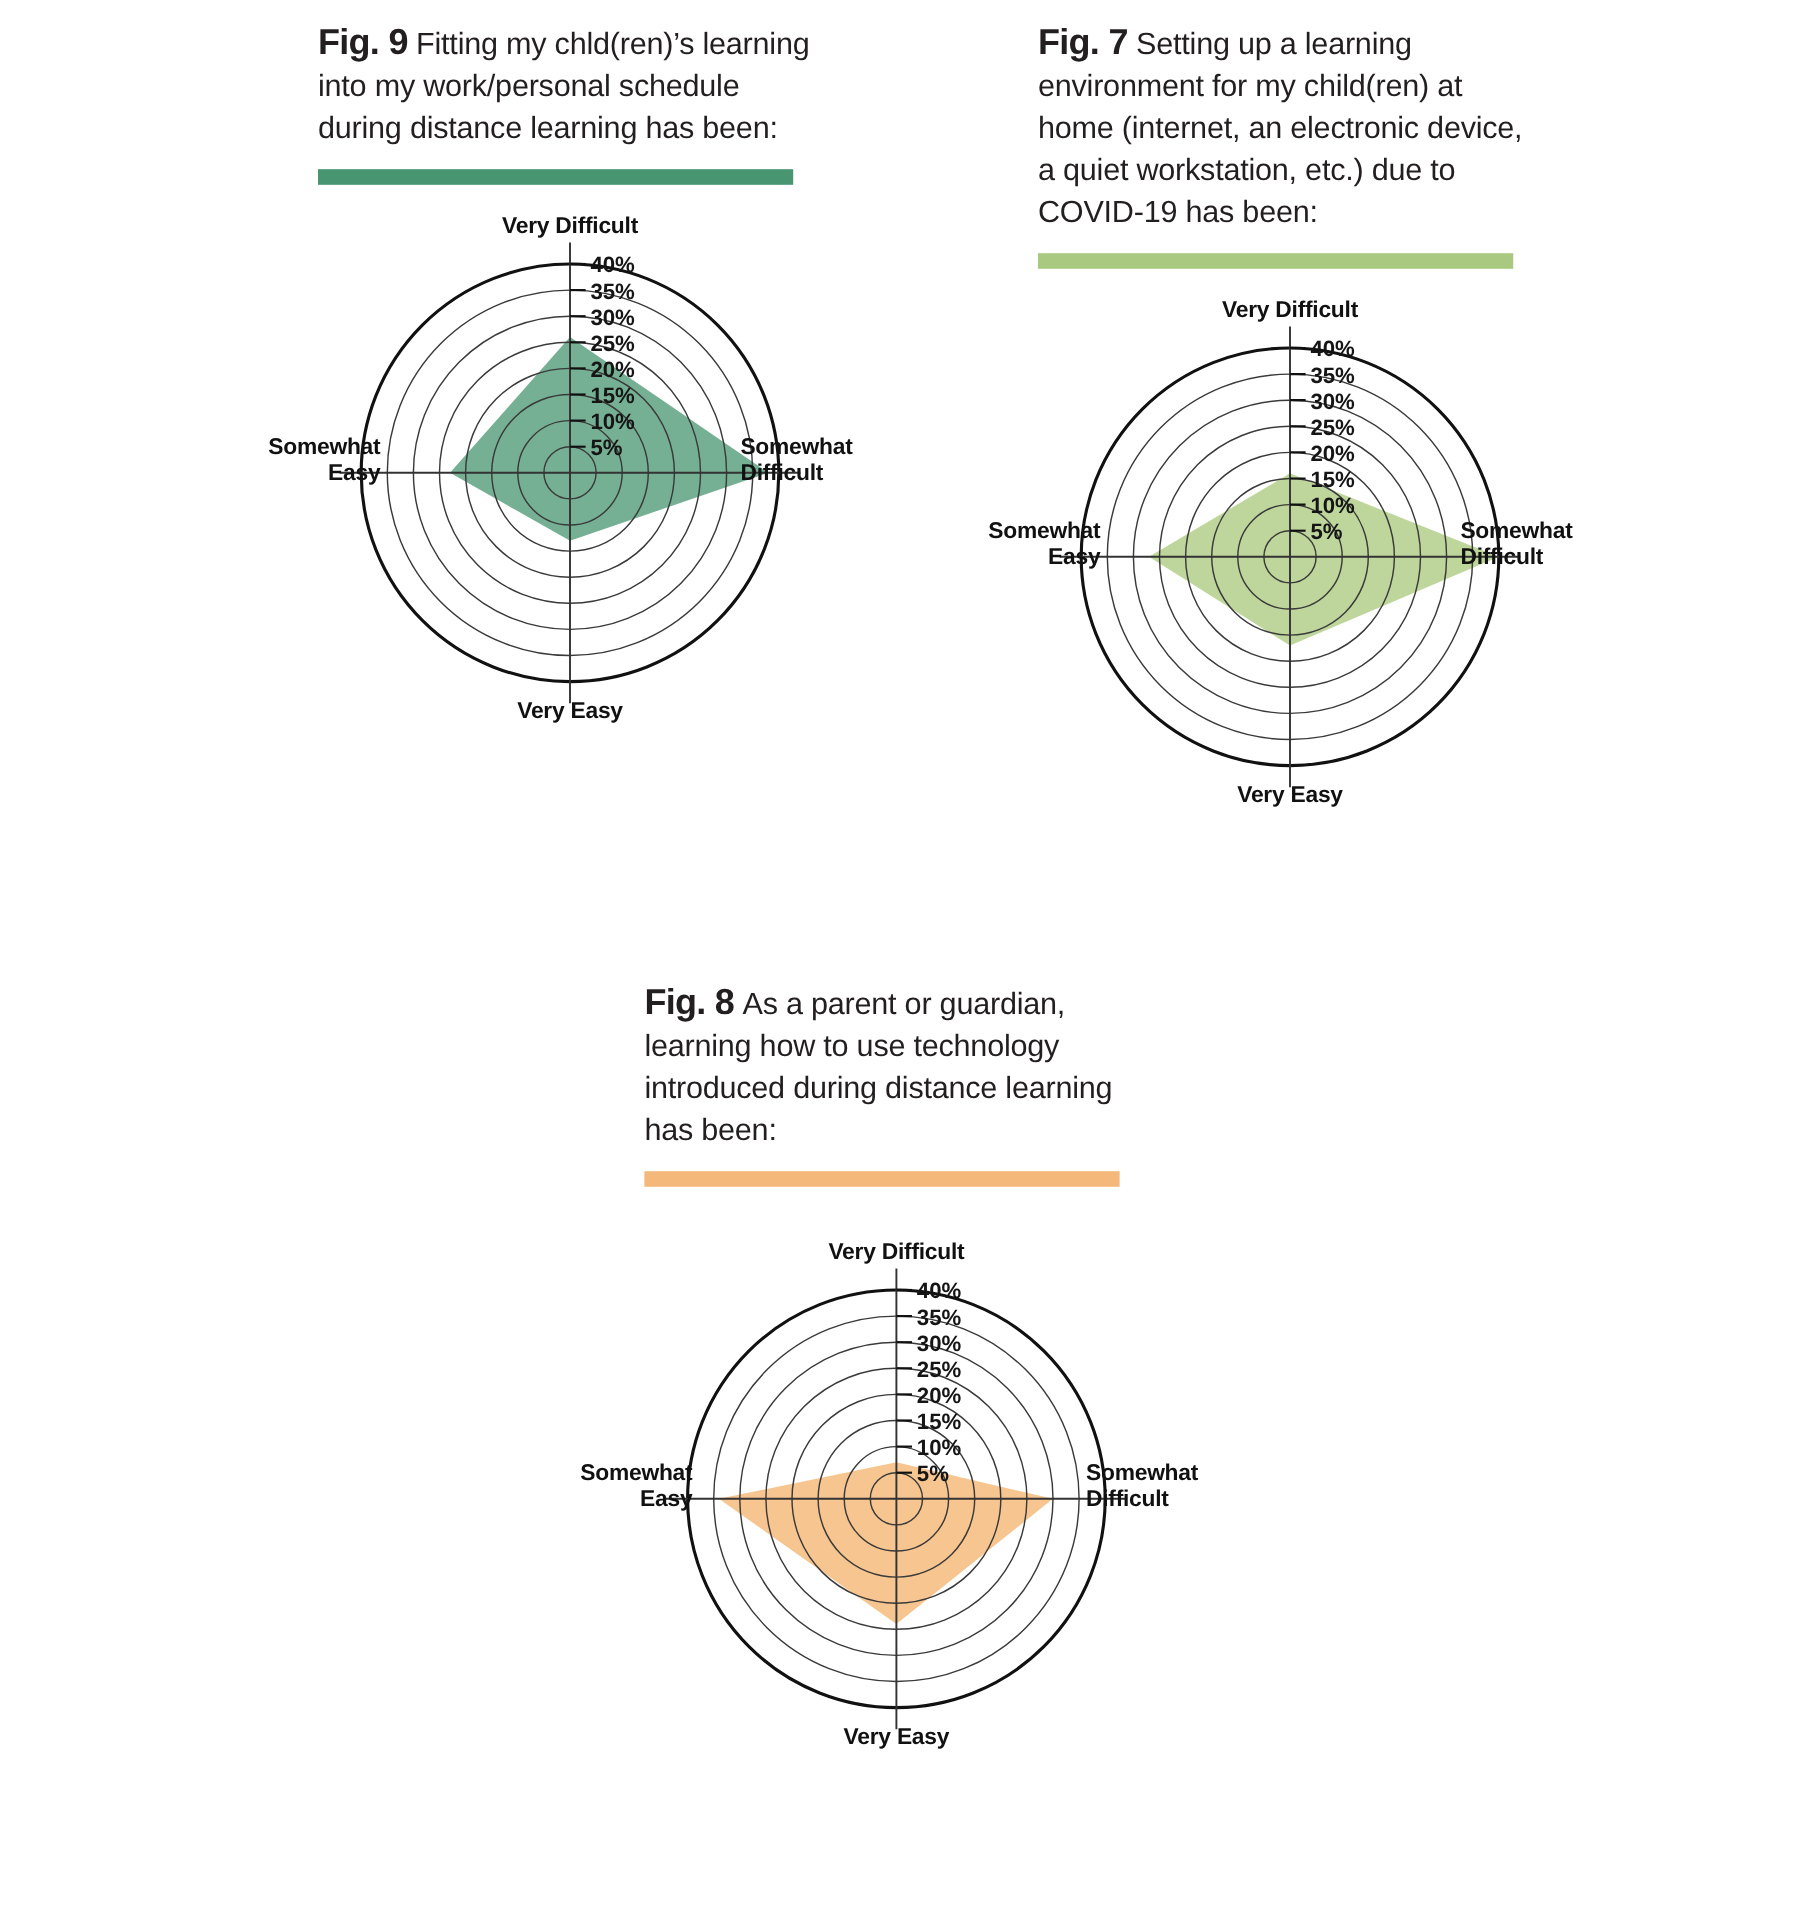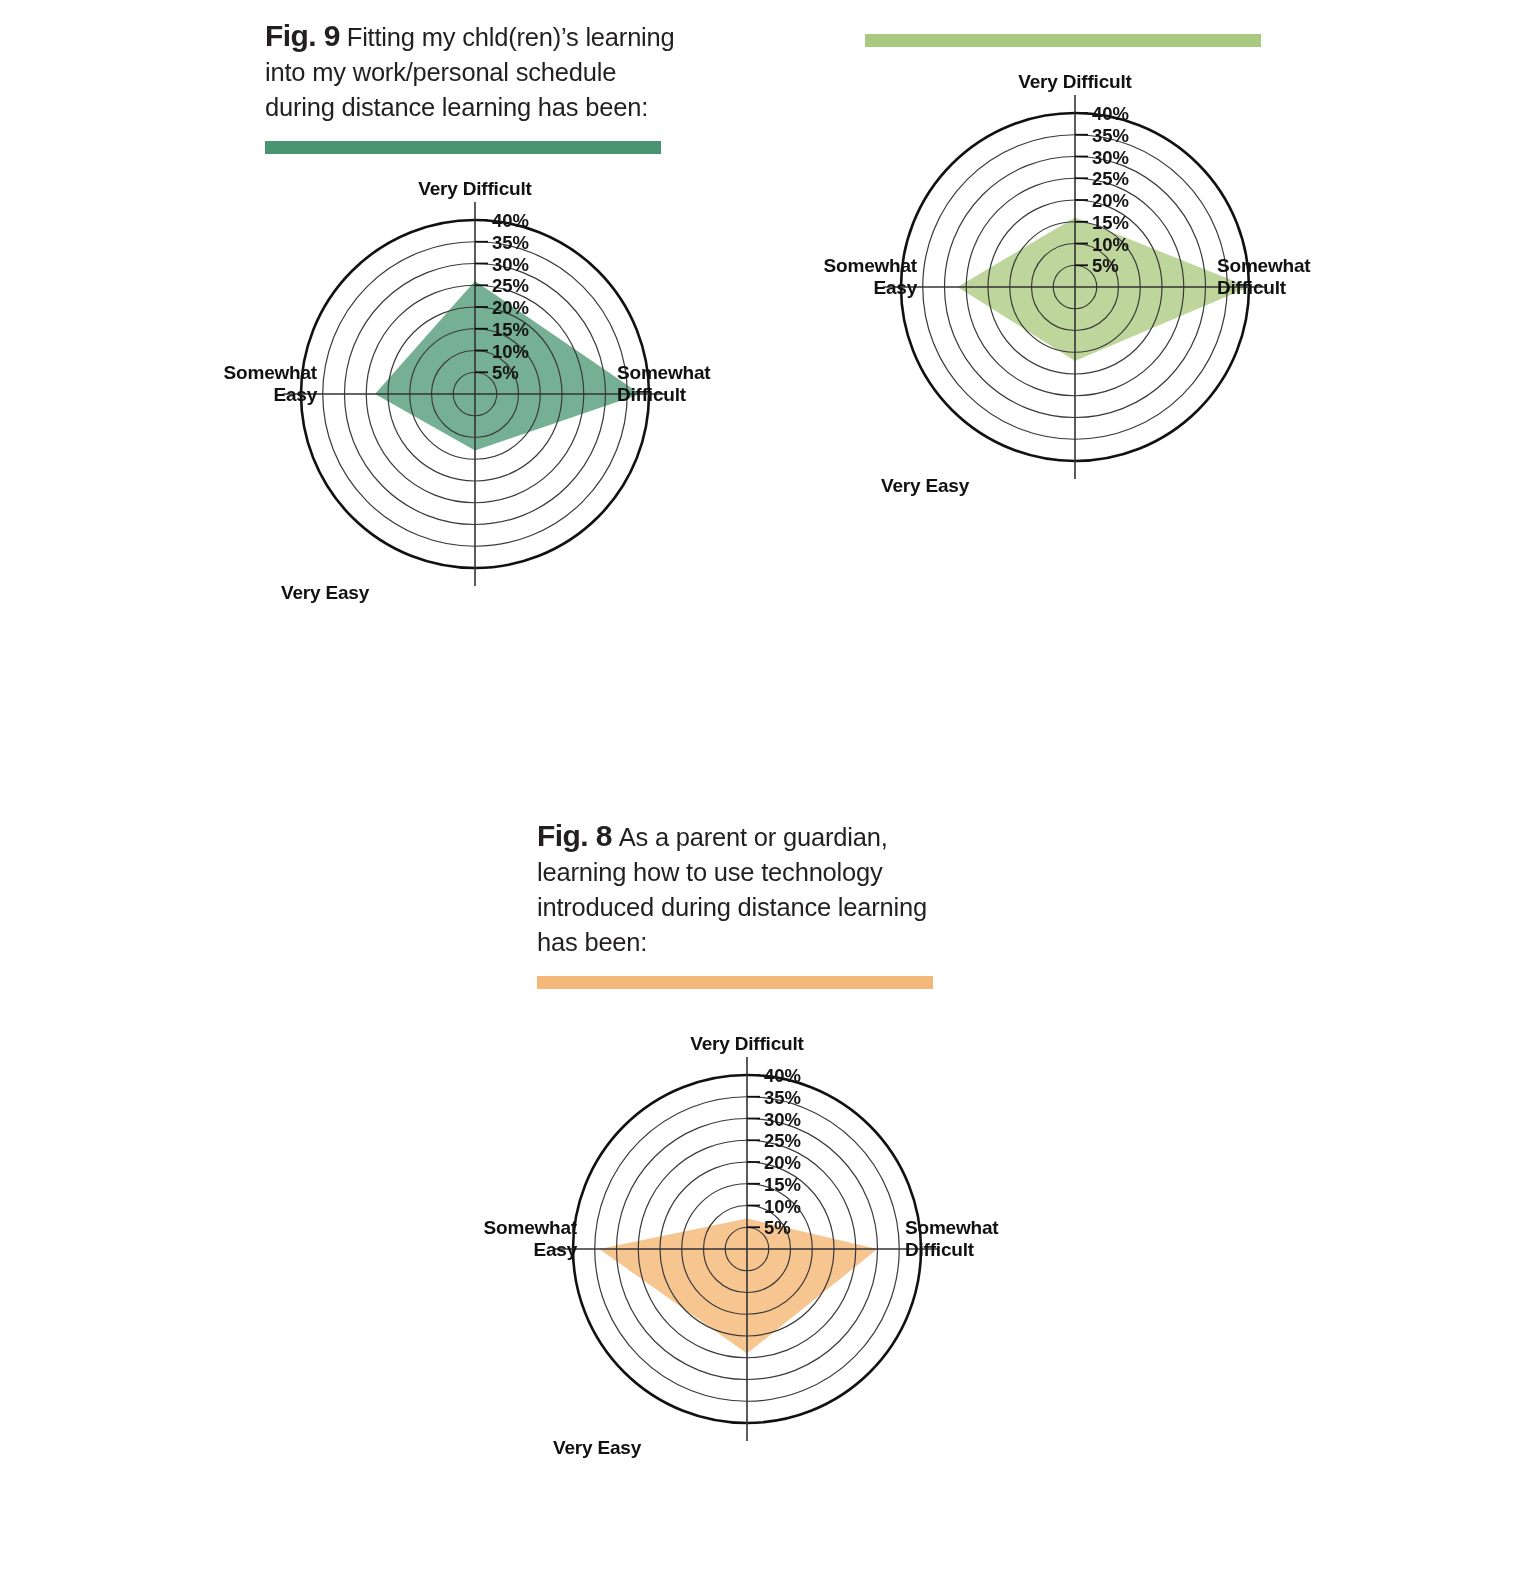--- a/index.html
+++ b/index.html
@@ -62,21 +62,21 @@
   .axis-label {
     position: absolute;
     font-weight: 700;
     font-size: 19px;
     line-height: 22px;
     letter-spacing: -0.2px;
     color: #111111;
     white-space: pre-line;
   }
   .lbl-top    { left: 0;     top: 2px;   width: 420px; text-align: center; }
-  .lbl-bottom { left: 16px;     bottom: 2px;width: 420px; }
+  .lbl-bottom { left: 0;     bottom: 2px;width: 420px; text-align: center; }
   .lbl-right  { left: 352px; top: 186px; width: 120px; text-align: left; }
   .lbl-left   { left: -108px;top: 186px; width: 160px; text-align: right; }
 
   #fig8 .lbl-right { left: 368px; }
   #fig8 .lbl-left  { left: -120px; }
 
   .tick-text {
     font-size: 18.5px;
     font-weight: 600;
     fill: #151515;
@@ -124,20 +124,23 @@
     <div class="axis-label lbl-top">Very Difficult</div>
     <div class="axis-label lbl-right">Somewhat
 Difficult</div>
     <div class="axis-label lbl-bottom">Very Easy</div>
     <div class="axis-label lbl-left">Somewhat
 Easy</div>
   </div>
 </div>
 
 <div class="figure" id="fig7">
+  <p class="fig-caption">
+    <span class="fig-num">Fig. 7</span><span>Setting up a learning environment for my child(ren) at home (internet, an electronic device, a quiet workstation, etc.) due to COVID-19 has been:</span>
+  </p>
   <div class="rule"></div>
   <div class="chart-wrap">
     <svg class="chart-svg" width="420" height="430" viewBox="0 0 420 430">
         <polygon points="210.0,148.4 384.0,218.0 210.0,291.9 92.5,218.0" fill="#b9d392" fill-opacity="0.92" stroke="none"></polygon>
         <circle cx="210" cy="218" r="21.75" fill="none" stroke="#3a3a3a" stroke-width="1.2"></circle>
         <circle cx="210" cy="218" r="43.5" fill="none" stroke="#3a3a3a" stroke-width="1.2"></circle>
         <circle cx="210" cy="218" r="65.25" fill="none" stroke="#3a3a3a" stroke-width="1.2"></circle>
         <circle cx="210" cy="218" r="87" fill="none" stroke="#3a3a3a" stroke-width="1.2"></circle>
         <circle cx="210" cy="218" r="108.75" fill="none" stroke="#3a3a3a" stroke-width="1.2"></circle>
         <circle cx="210" cy="218" r="130.5" fill="none" stroke="#3a3a3a" stroke-width="1.2"></circle>

